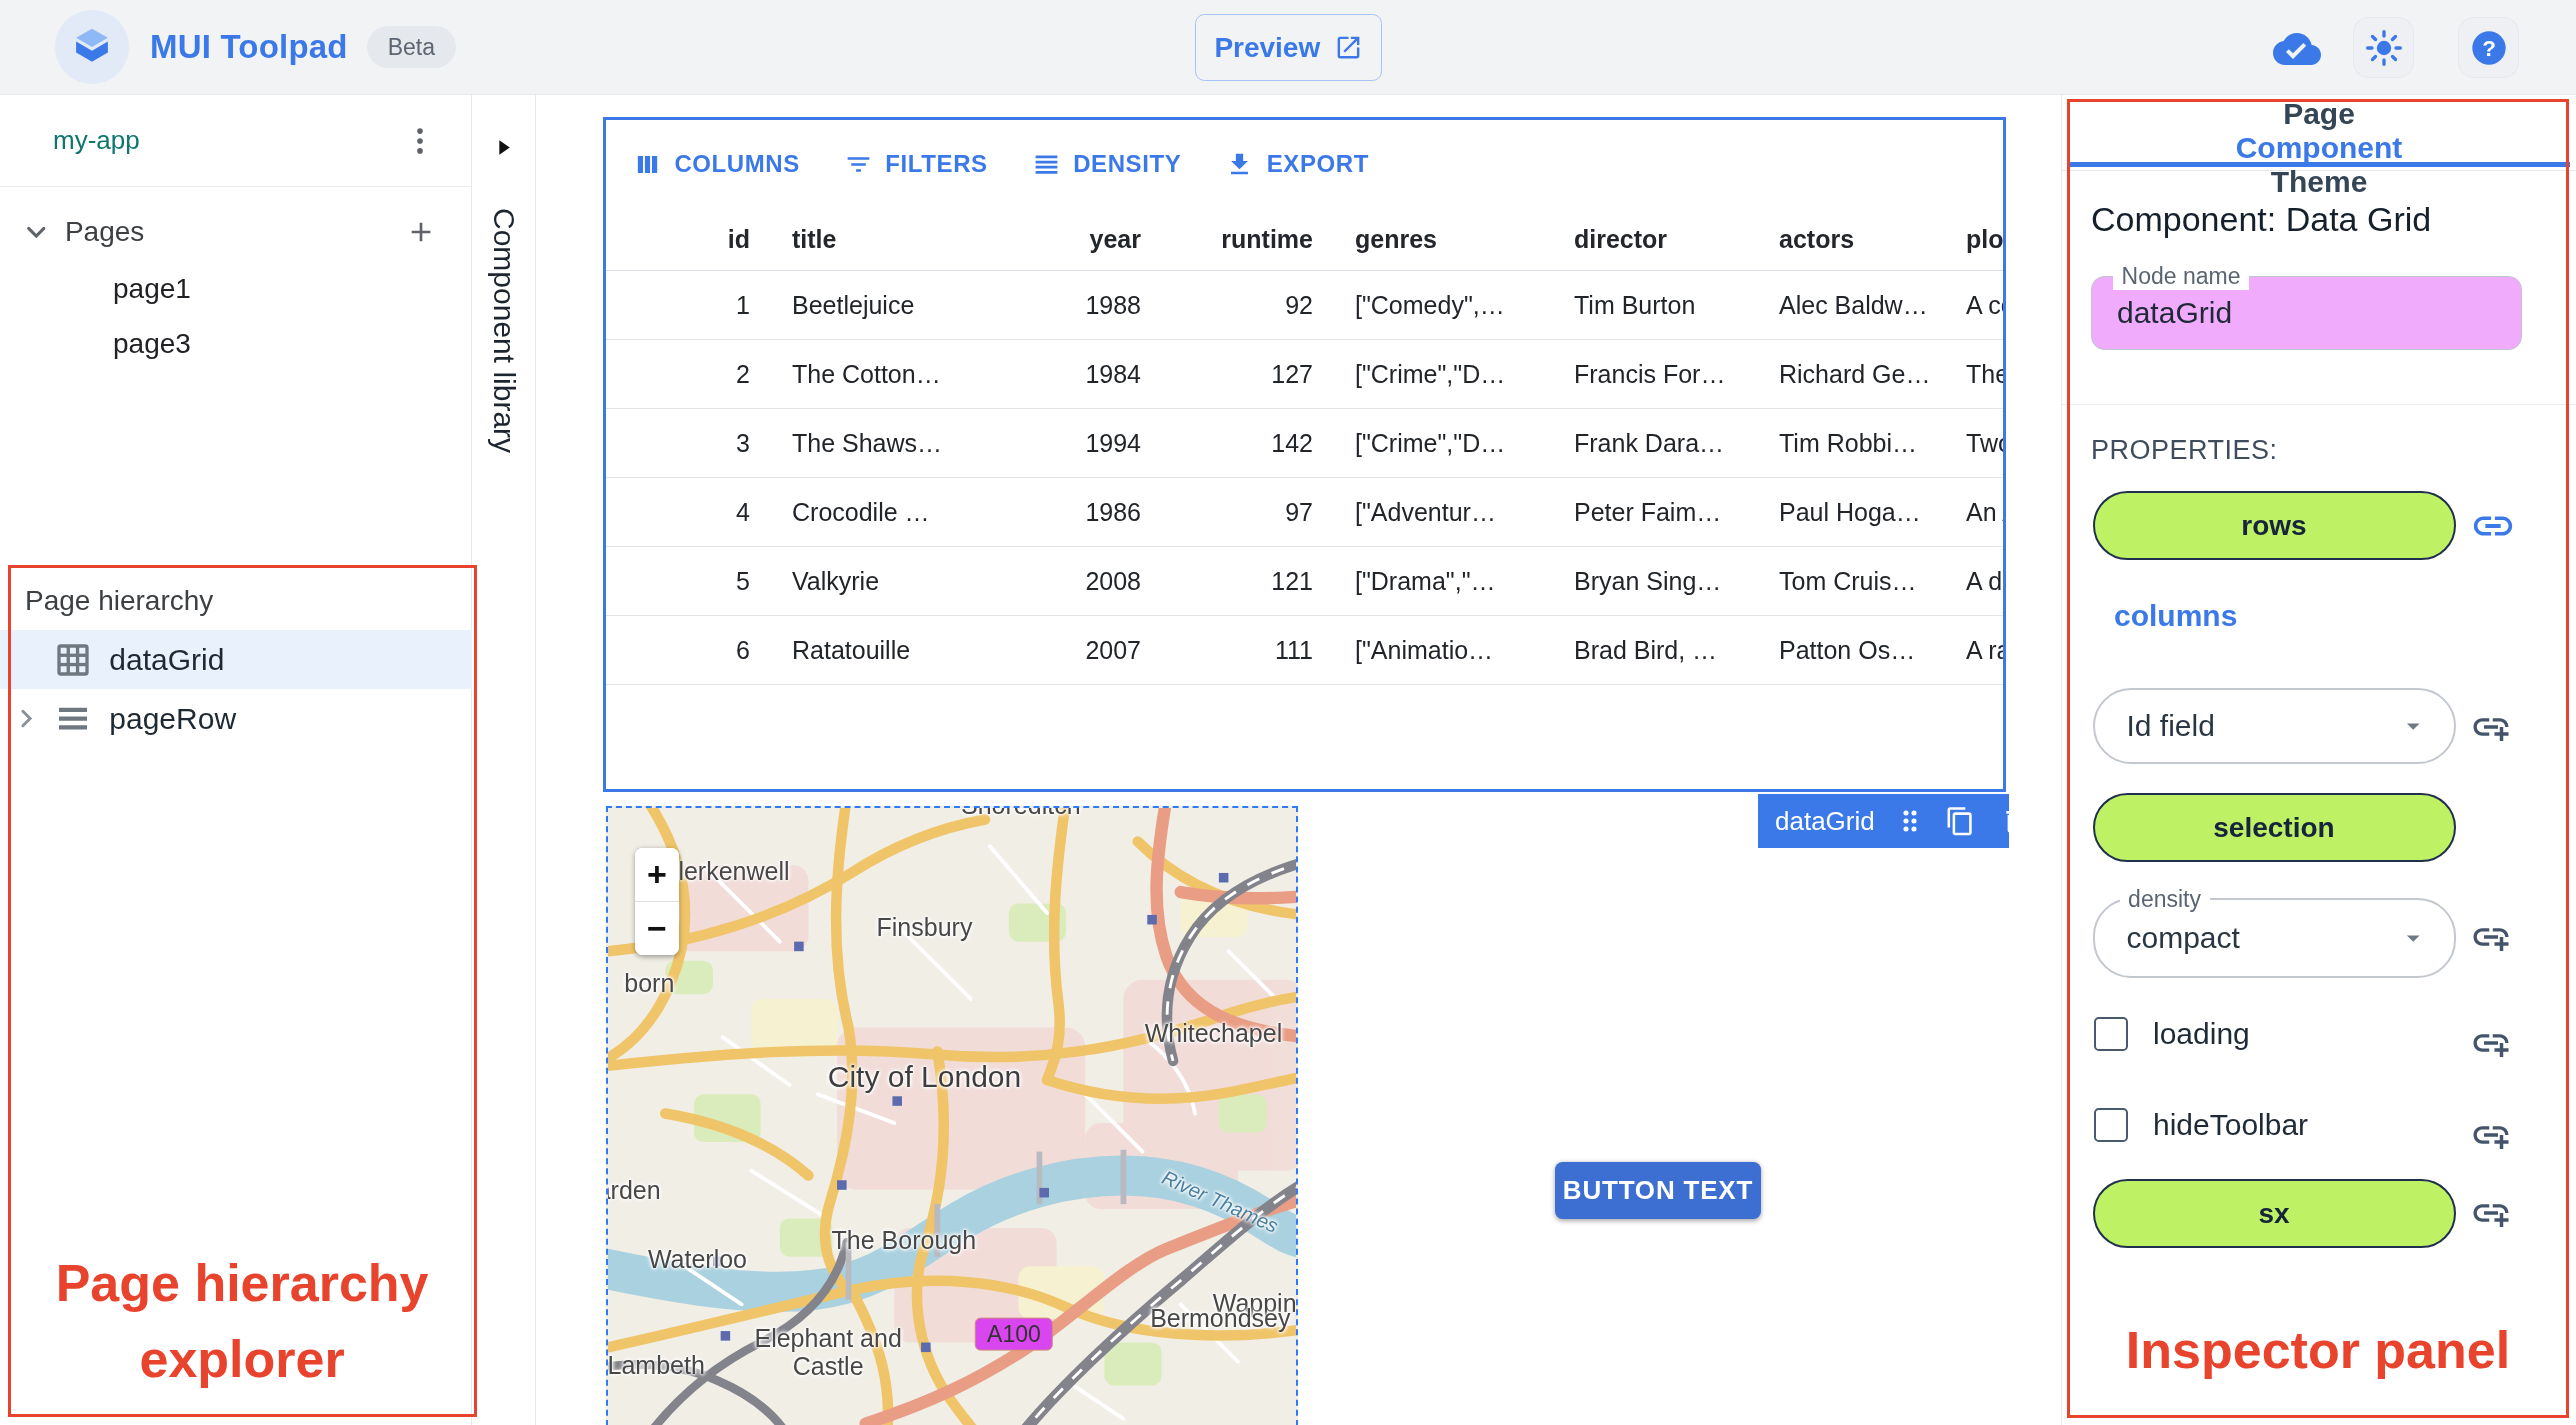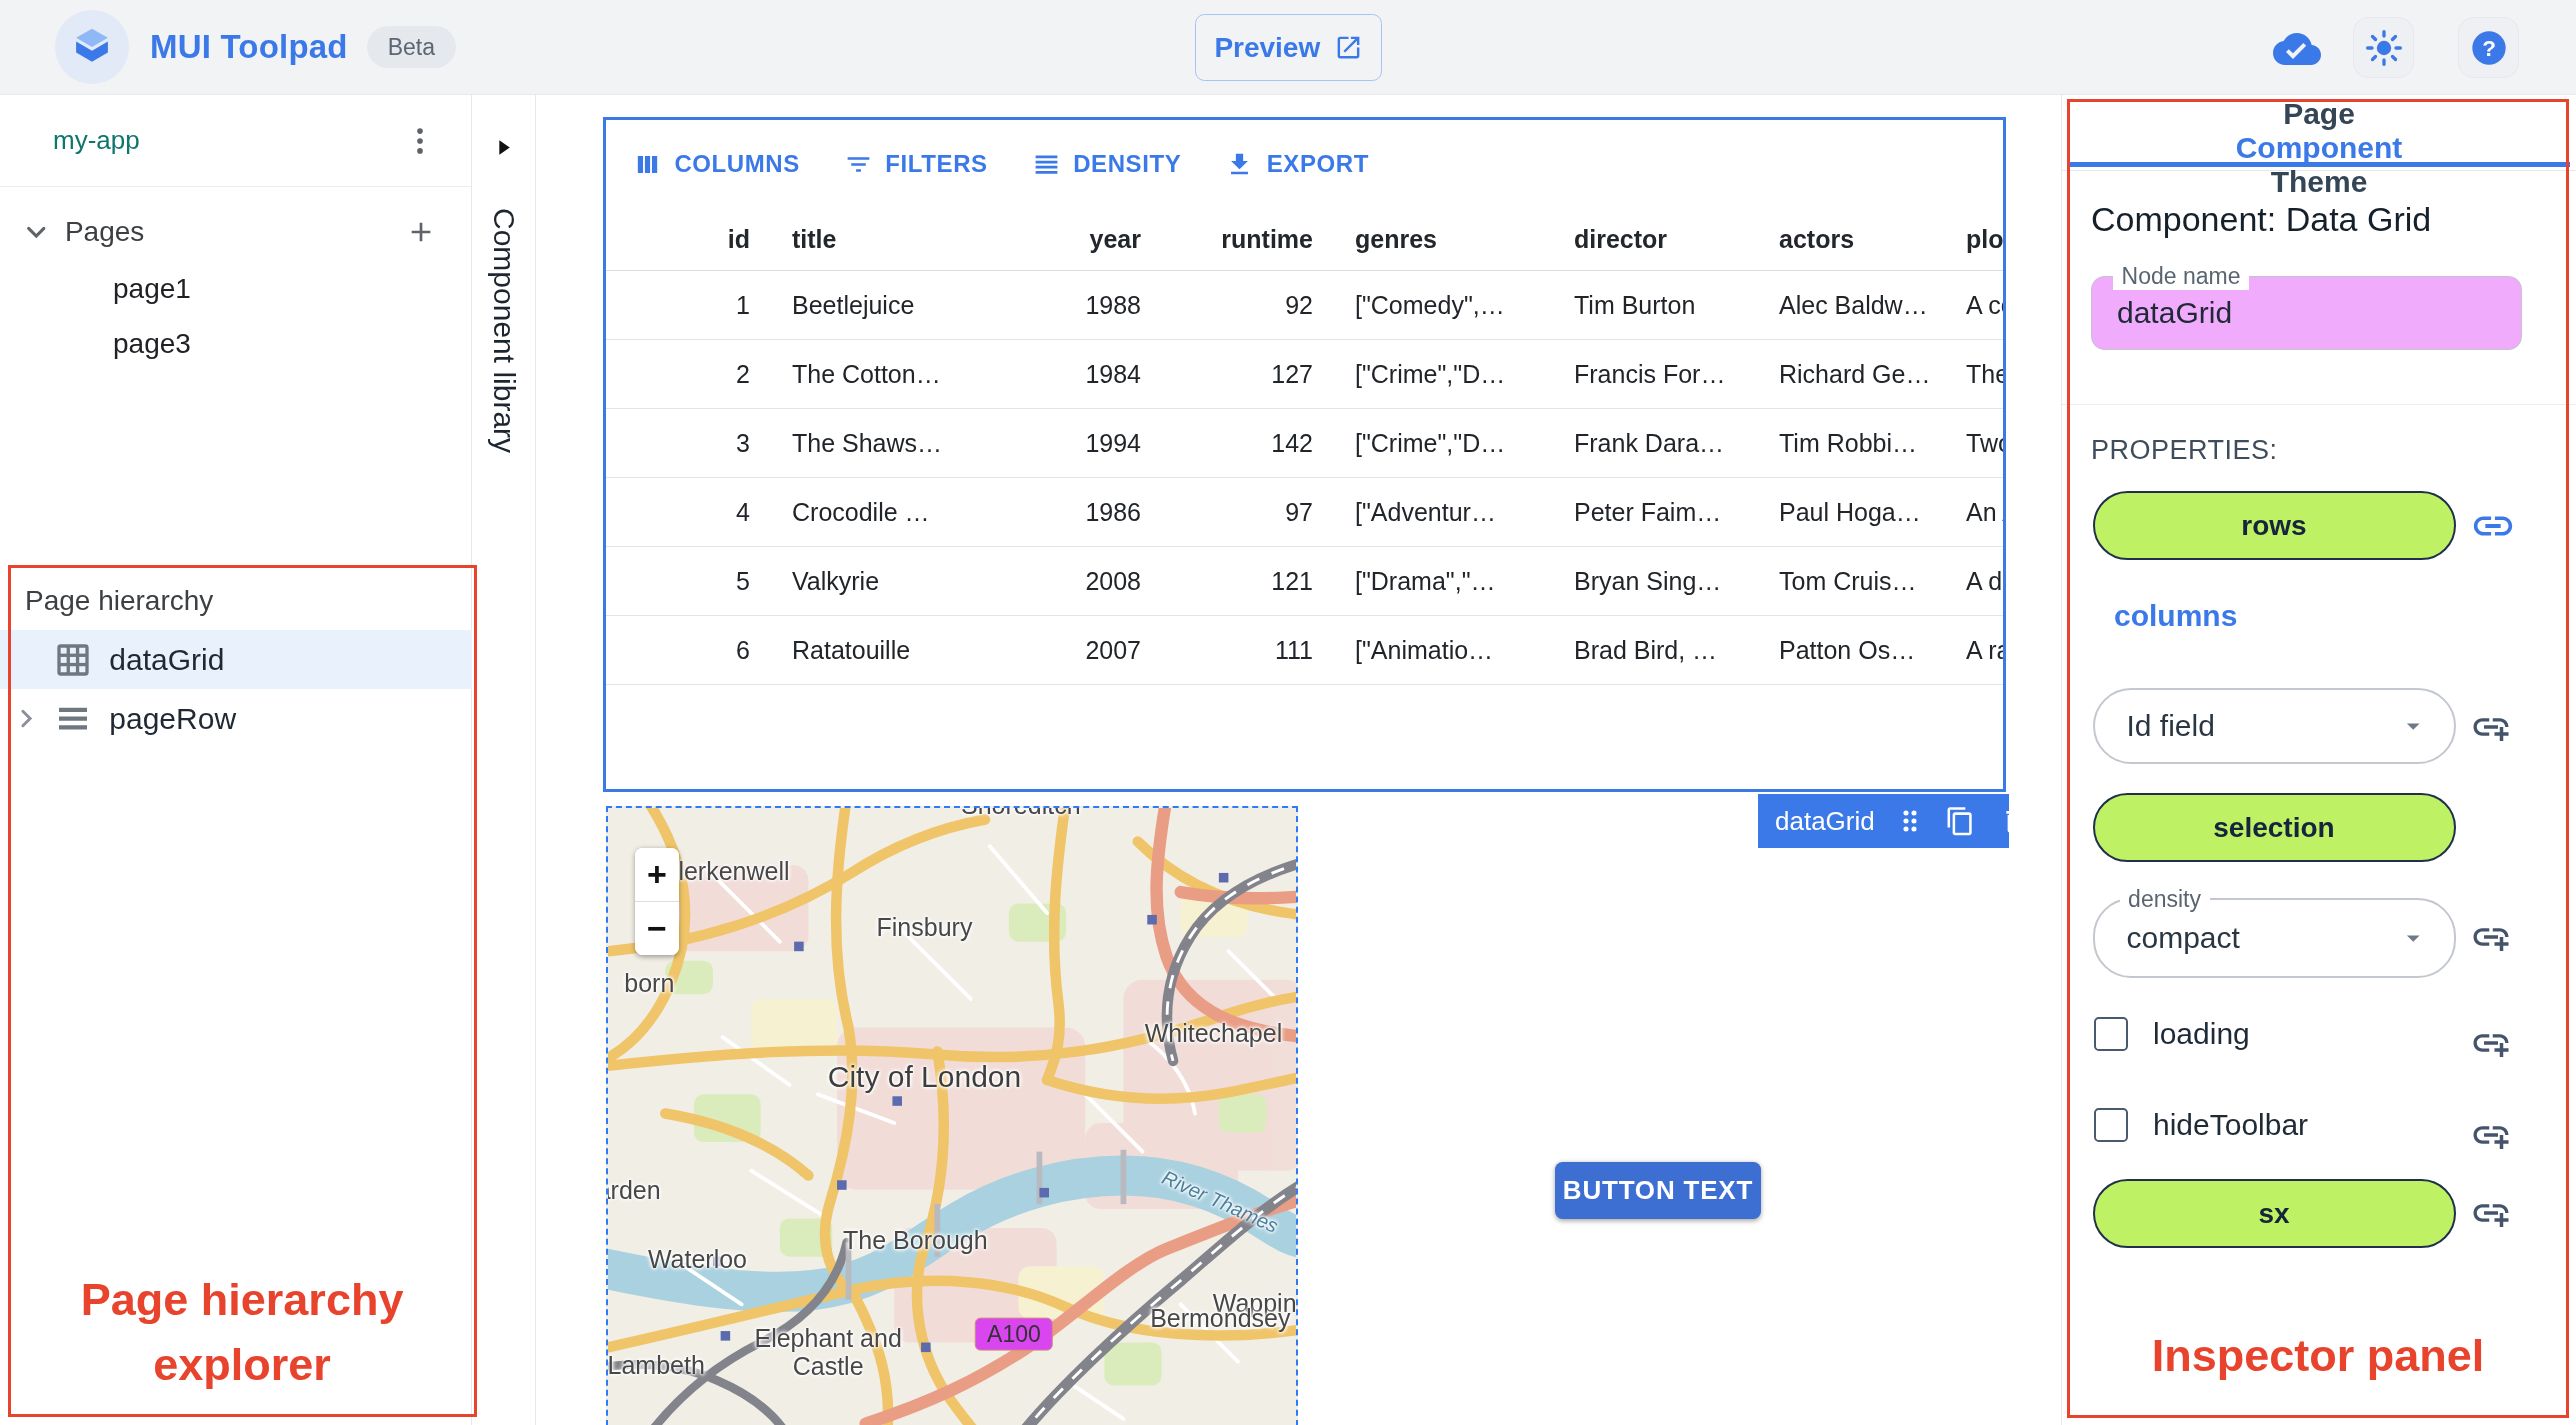--- a/index.html
+++ b/index.html
@@ -121,21 +121,21 @@
   #density-select .flabel{position:absolute; top:-14.3px; left:25px; background:#fff; padding:0 8.6px; font-size:23px; color:#5a6572;}
   .check-row{position:absolute; left:32px; display:flex; align-items:center; gap:25px;}
   #row-loading{top:922px;} #row-hide{top:1013px;}
   .cbox{width:34px; height:34px; border:2.9px solid #4a596b; border-radius:4.8px; background:#fff; cursor:pointer;}
   .check-row .clabel{font-size:30px; color:#1e2a36;}
 
   
   .anno-box{position:absolute; border:3.8px solid var(--annotation); pointer-events:none; z-index:50;}
   #anno-left{left:7.6px; top:565px; width:469px; height:852px;}
   #anno-right{left:2067px; top:99px; width:502px; height:1319px;}
-  .anno-text{position:absolute; left:0; right:0; text-align:center; font-weight:700; color:var(--annotation); line-height:1.45; font-size:45px;}
+  .anno-text{position:absolute; left:0; right:0; text-align:center; font-weight:700; color:var(--annotation); line-height:1.45; font-size:52px;}
   #anno-left .anno-text{bottom:17px;}
   #anno-right .anno-text{bottom:27px;}
 </style>
 </head>
 <body>
 
 <svg width="0" height="0" style="position:absolute">
   <defs>
     <symbol id="i-columns" viewBox="0 0 24 24">
         <path d="M4 5h4.3v14H4zM9.85 5h4.3v14h-4.3zM15.7 5h4.3v14h-4.3z"></path>
@@ -521,21 +521,21 @@
     </svg>
     <div id="map-labels">
         <span class="map-label place" style="left: 60%; top: -0.5%;">Shoreditch</span>
         <span class="map-label place" style="left: 17%; top: 10%;">Clerkenwell</span>
         <span class="map-label place" style="left: 46%; top: 19%;">Finsbury</span>
         <span class="map-label place" style="left: 6%; top: 28%;">born</span>
         <span class="map-label place" style="left: 88%; top: 36%;">Whitechapel</span>
         <span class="map-label place big" style="left: 46%; top: 43%;">City of London</span>
         <span class="map-label place" style="left: 3%; top: 61%;">arden</span>
         <span class="map-label place" style="left: 13%; top: 72%;">Waterloo</span>
-        <span class="map-label place" style="left: 43%; top: 69%; padding-left: 23px;">The Borough</span>
+        <span class="map-label place" style="left: 43%; top: 69%;">The Borough</span>
         <span class="map-label place" style="left: 95%; top: 79%;">Wapping</span>
         <span class="map-label place" style="left: 7%; top: 89%;">Lambeth</span>
         <span class="map-label place wrap" style="left: 32%; top: 87%;">Elephant and Castle</span>
         <span class="map-label place" style="left: 89%; top: 81.5%;">Bermondsey</span>
         <span class="map-label badge" style="left: 59%; top: 84%;">A100</span>
         <span class="map-label river" style="left: 89%; top: 63%;">River Thames</span>
       </div>
     <div id="map-zoom">
       <button class="mz-btn">+</button>
       <button class="mz-btn">−</button>

